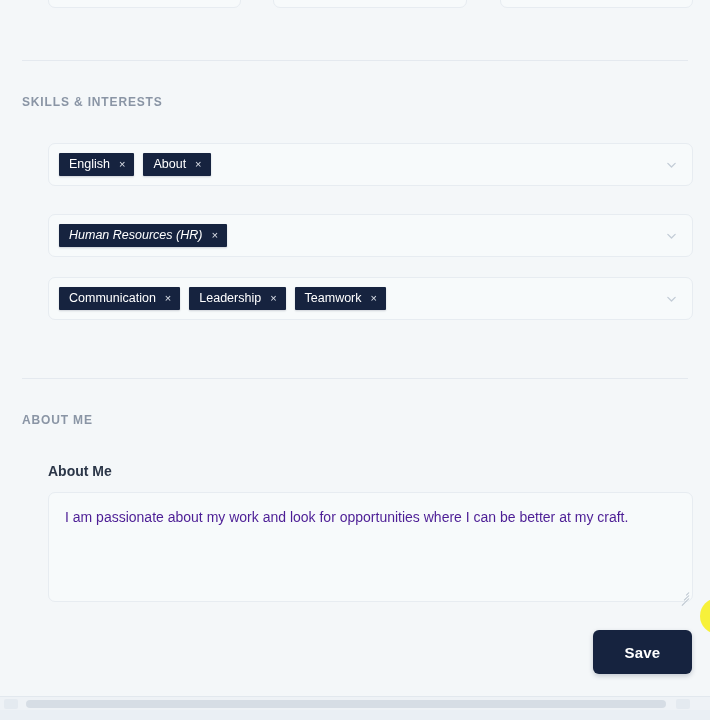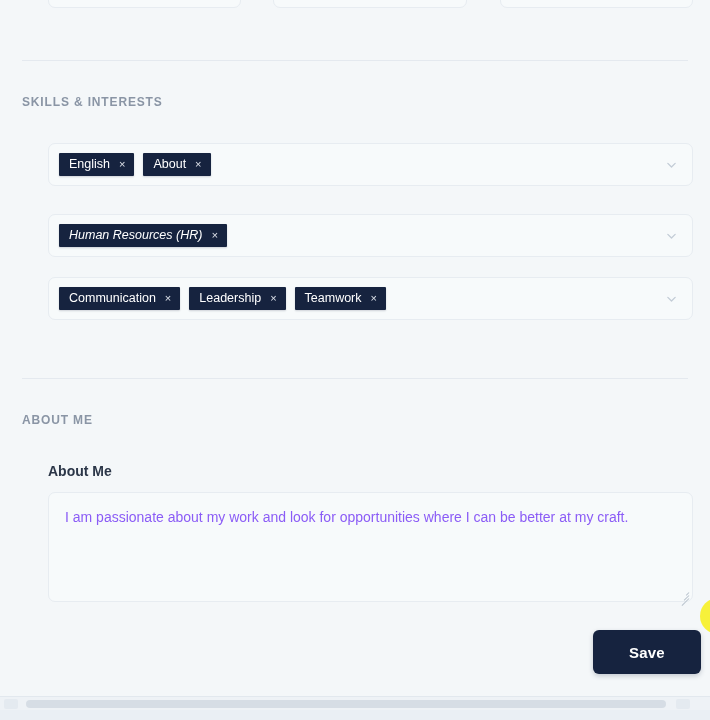--- a/index.html
+++ b/index.html
@@ -138,21 +138,21 @@
     top: 492px;
     width: 645px;
     height: 110px;
     background: #f7fafb;
     border: 1px solid #e7ecf1;
     border-radius: 7px;
     padding: 14px 16px;
     font-family: "Liberation Sans", sans-serif;
     font-size: 14px;
     line-height: 1.5;
-    color: #8b5cf6;
+    color: #4c1d95;
     resize: none;
     overflow: hidden;
   }
 
   .resize-grip {
     position: absolute;
     left: 678px;
     top: 589px;
     width: 11px;
     height: 11px;
@@ -168,21 +168,21 @@
   }
   .resize-grip i:nth-child(1) { bottom: 1px; width: 10px; }
   .resize-grip i:nth-child(2) { bottom: 4px; width: 7px; }
   .resize-grip i:nth-child(3) { bottom: 7px; width: 4px; }
 
   
   .save-button {
     position: absolute;
     left: 593px;
     top: 630px;
-    width: 108px;
+    width: 99px;
     height: 44px;
     background: #16233f;
     color: #ffffff;
     border: none;
     border-radius: 6px;
     font-family: "Liberation Sans", sans-serif;
     font-size: 15px;
     font-weight: bold;
     letter-spacing: 0.2px;
     cursor: pointer;

